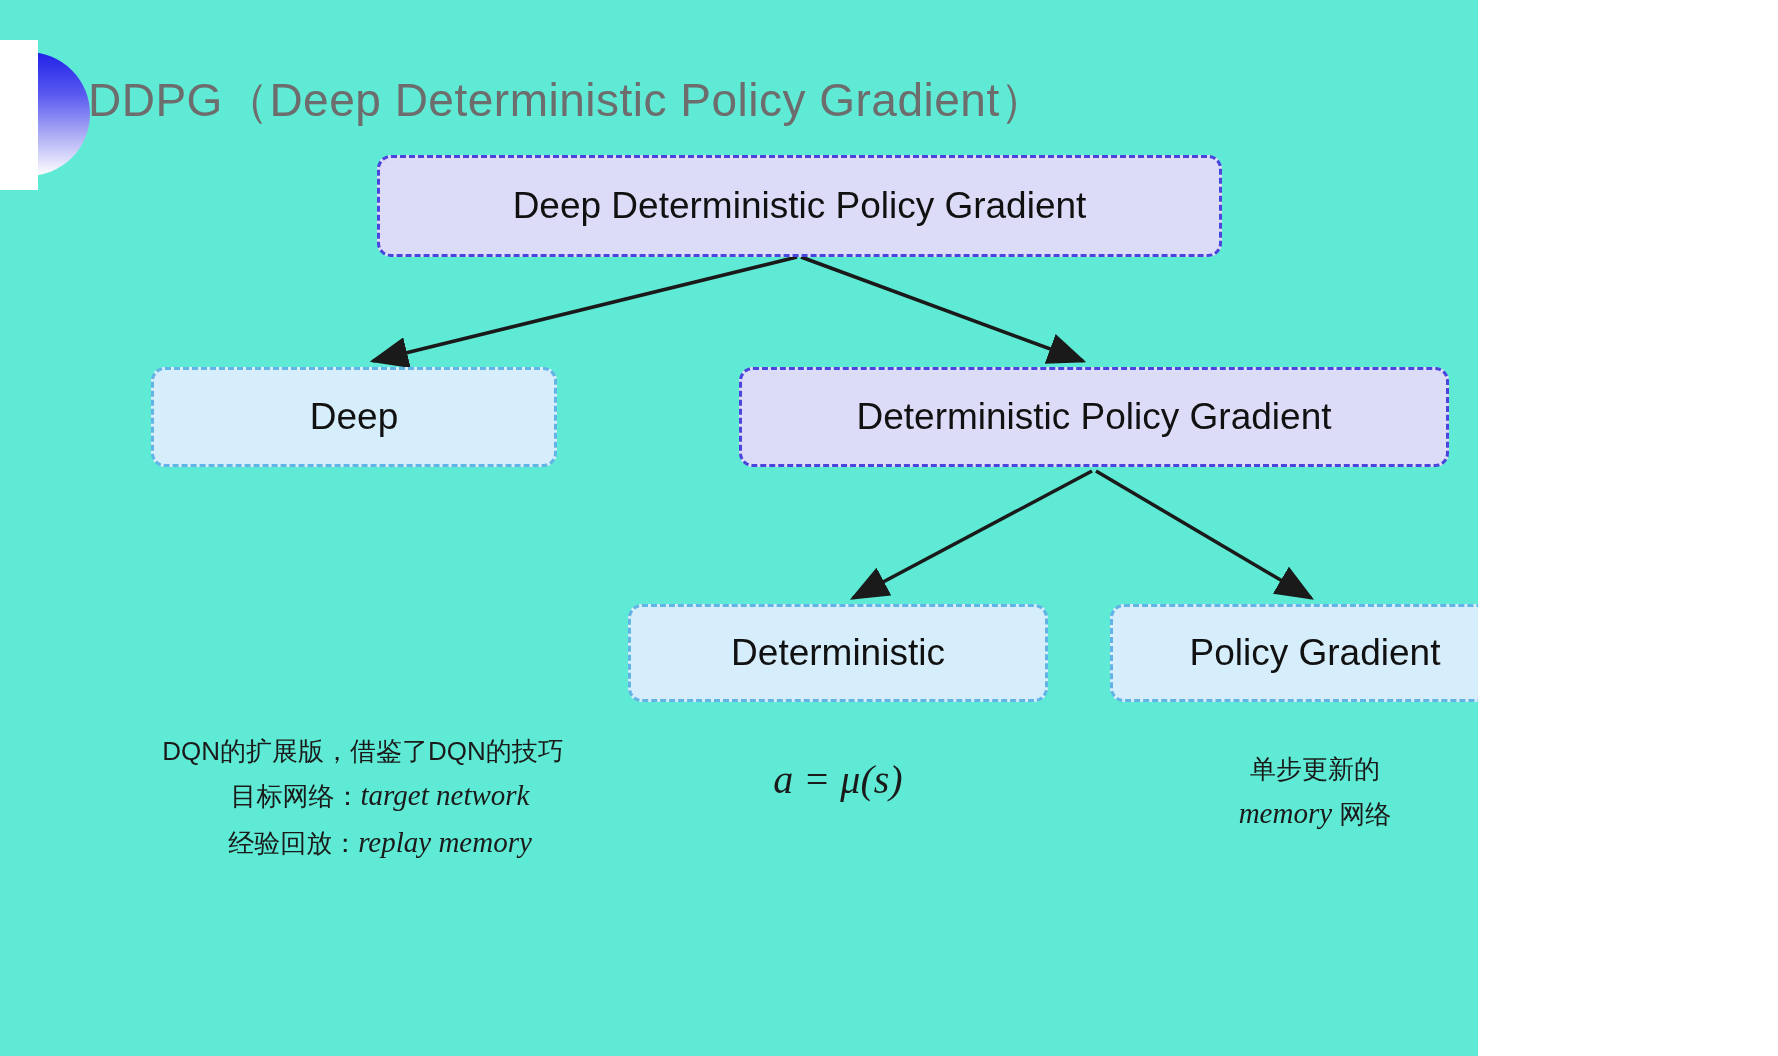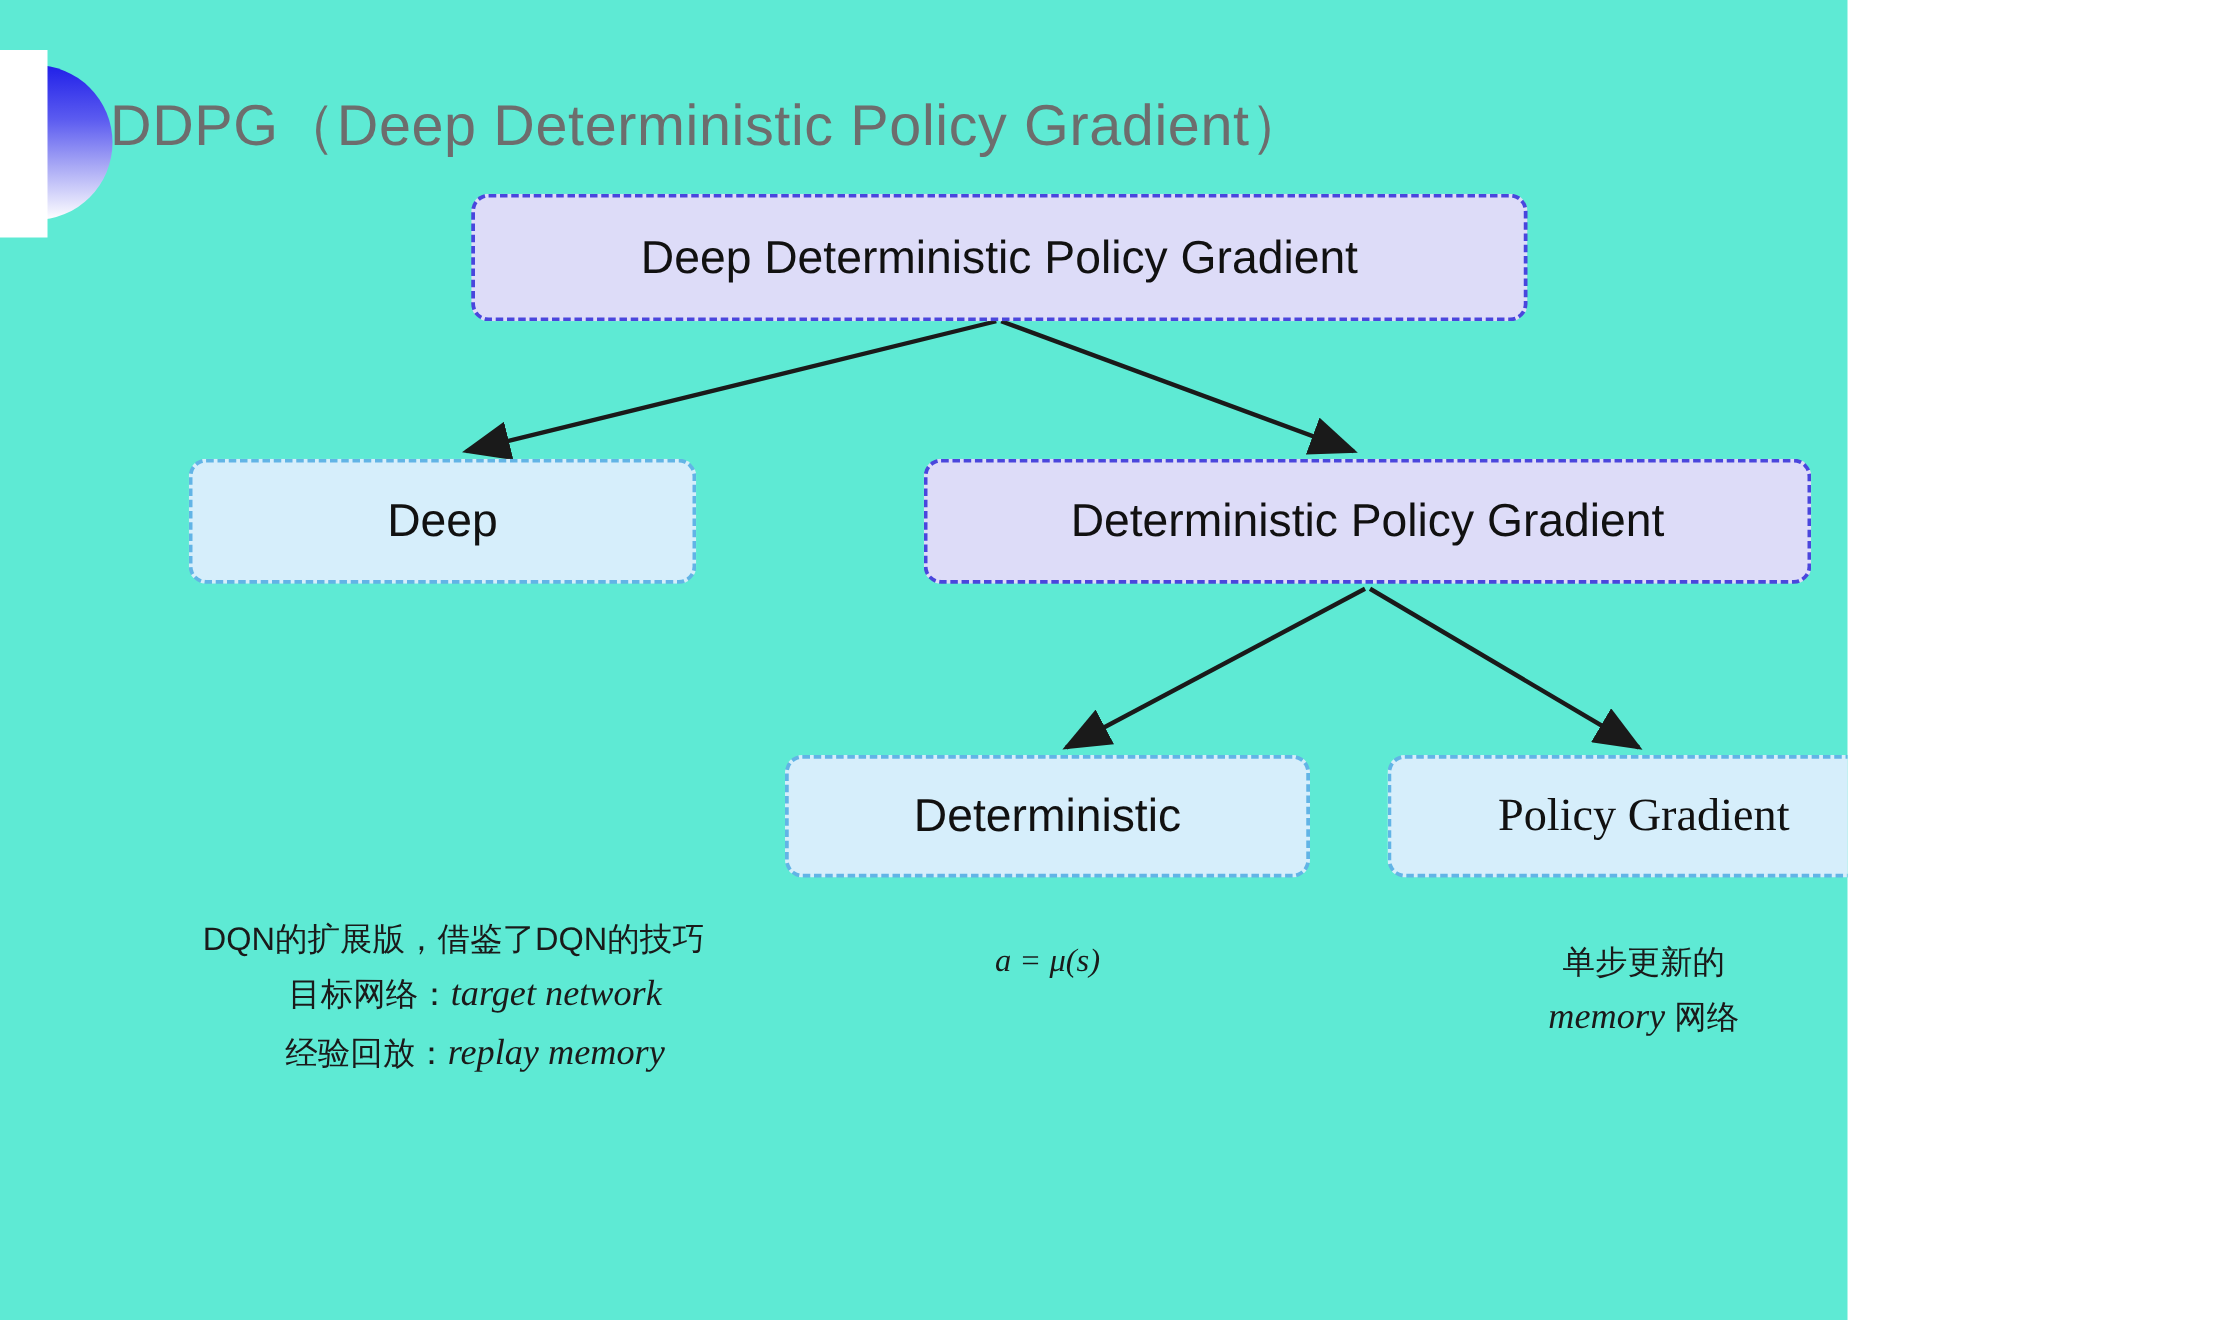--- a/index.html
+++ b/index.html
@@ -105,21 +105,21 @@
   .c-right { text-align: center; }
 
   .mathit {
     font-family: "Liberation Serif", "DejaVu Serif", serif;
     font-style: italic;
     font-size: 29px;
   }
   .formula {
     font-family: "Liberation Serif", "DejaVu Serif", serif;
     font-style: italic;
-    font-size: 26px;
+    font-size: 40px;
   }
   .indent-1 { padding-left: 34px; }
 </style>
 </head>
 <body>
 
 <div id="slide">
 
   <div class="title-accent"></div>
   <div class="title-accent-mask"></div>
@@ -151,21 +151,21 @@
   </div>
 
   <div class="node node-purple" style="left:739px; top:367px; width:710px; height:100px;">
     <span class="node-label node-label-lg">Deterministic Policy Gradient</span>
   </div>
 
   <div class="node node-cyan" style="left:628px; top:604px; width:420px; height:98px;">
     <span class="node-label node-label-lg">Deterministic</span>
   </div>
 
-  <div class="node node-cyan" style="left:1110px; top:604px; width:410px; height:98px;font-family:Liberation Serif, serif;">
+  <div class="node node-cyan" style="left:1110px; top:604px; width:410px; height:98px;">
     <span class="node-label node-label-lg">Policy Gradient</span>
   </div>
 
   <div class="caption c-left" style="left:128px; top:730px; width:470px;">
     <span class="caption-line">DQN的扩展版，借鉴了DQN的技巧</span>
     <span class="caption-line indent-1">
       <span>目标网络：</span><span class="mathit">target network</span>
     </span>
     <span class="caption-line indent-1">
       <span>经验回放：</span><span class="mathit">replay memory</span>

